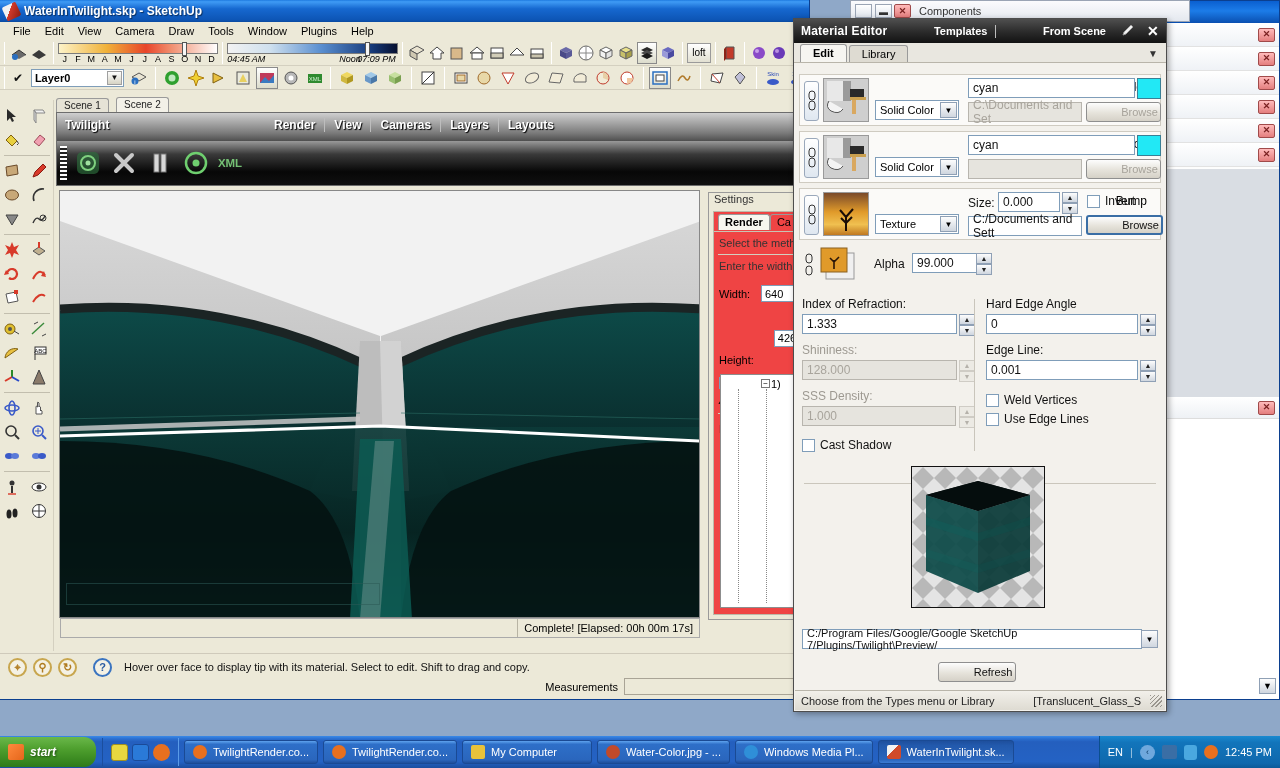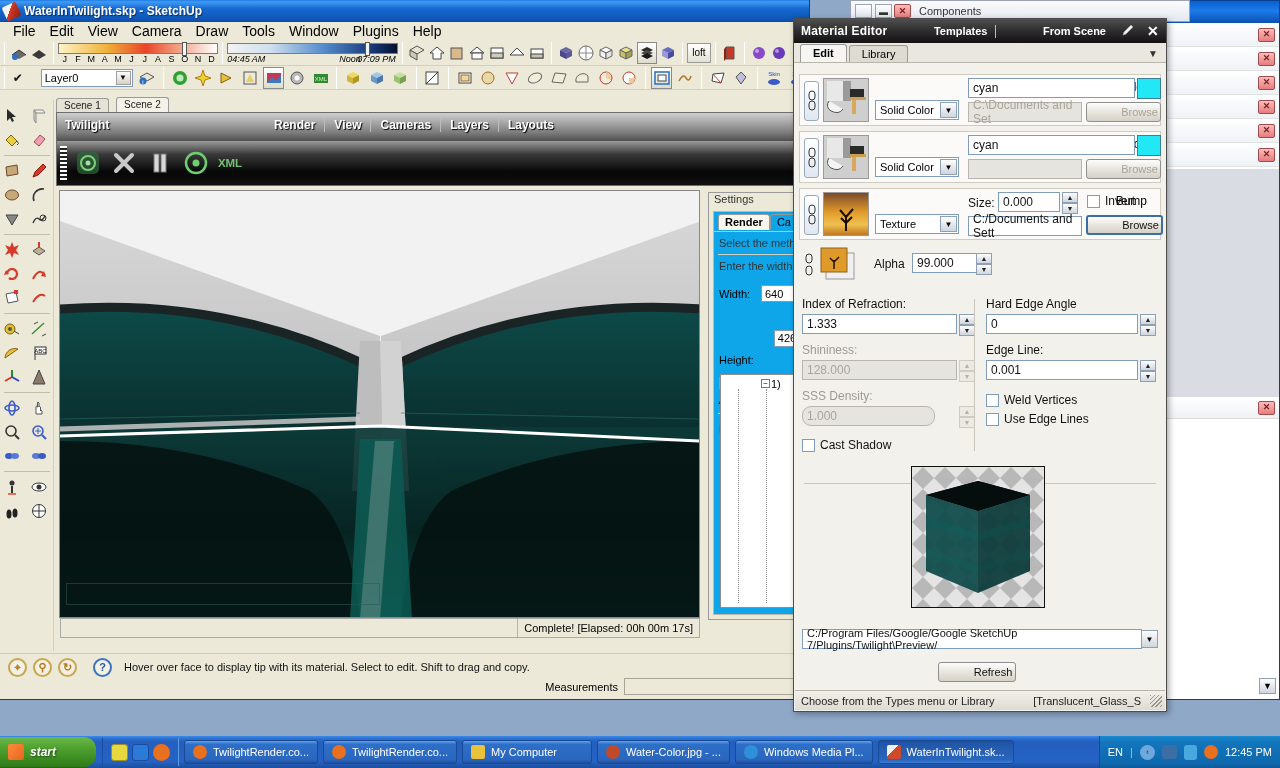--- a/index.html
+++ b/index.html
@@ -57,21 +57,21 @@
     display: flex; align-items: center; padding-left: 4px; color:#fff;
   }
   #su-title .t-icon {
     width: 15px; height: 15px; margin-right: 5px;
     background: linear-gradient(135deg,#f2f2f2 40%,#d23a2a 41%,#8c1d12 100%);
     transform: rotate(-25deg); border-radius: 2px;
   }
   #su-title .t-text { font-weight: bold; font-size: 12px; text-shadow: 1px 1px 1px #00000088; }
 
   #su-menu { height: 18px; background:#ece9d8; display:flex; align-items:center; padding-left:6px; }
-  #su-menu span { padding: 1px 7px; font-size: 14px; color:#000; }
+  #su-menu span { padding: 1px 7px; font-size: 11px; color:#000; }
 
   .toolbar-strip { background:#ece9d8; border-bottom:1px solid #d4d0c0; display:flex; align-items:center; }
   .tb-sep { width:1px; height:22px; background:#b5b0a0; margin:0 4px; border-right:1px solid #fff; }
   .tb-btn { width:22px; height:22px; margin:1px; display:flex; align-items:center; justify-content:center; }
   .tb-btn.framed { border:1px solid #8a8a8a; background:linear-gradient(#fff,#dcdccc); }
   .ico { display:block; width:18px; height:18px; }
 
   .shadow-slider { height: 22px; position: relative; width: 230px; }
   .shadow-slider .bar { position:absolute; left:0; right:0; top:1px; height:11px; border:1px solid #7c7c7c; }
   .shadow-slider .months { position:absolute; left:0; right:0; top:12px; height:10px; display:flex; }
@@ -123,21 +123,21 @@
   #rtab { position:absolute; left:60px; top:618px; width:640px; height:20px;
     background:#ece9d8; border:1px solid #aaa; display:flex; align-items:center; }
   #rstatus { position:absolute; right:0; top:0; height:18px; display:flex; align-items:center;
     padding:0 6px; font-size:11px; border-left:1px solid #b8b4a4; }
 
   
   #settings { position:absolute; left:708px; top:192px; width:96px; height:428px;
     background:#ece9d8; border:1px solid #9a9a9a; }
   #settings .s-title { height:16px; font-size:11px; padding-left:5px; color:#333; }
   #settings .s-inner { position:absolute; left:4px; top:18px; right:0; bottom:4px;
-    background:#0ea5e9; border:1px solid #bdb9a9; border-right:none; }
+    background:#ef4444; border:1px solid #bdb9a9; border-right:none; }
   .st-tab { display:inline-block; height:16px; padding:0 6px; font-size:11px; line-height:15px;
     border:1px solid #9a9a9a; border-bottom:none; border-radius:3px 3px 0 0;}
   .st-tab.sel { background:#f7f6ef; font-weight:bold; }
   .st-row { font-size:11px; color:#333; padding-left:5px; }
   .field { height:17px; border:1px solid #7f9db9; background:#fff; font-size:11px;
     display:flex; align-items:center; padding-left:3px; }
   .chk { width:12px; height:12px; border:1px solid #7f9db9; background:#fff;
     display:inline-flex; align-items:center; justify-content:center; vertical-align:-2px; }
   .chk.on { color:#137a13; font-size:11px; font-weight:bold; }
 
@@ -484,21 +484,21 @@
           <svg class="ico" viewBox="0 0 18 18">
             <circle cx="9" cy="9" r="6" fill="#4a4ac8"></circle>
             <circle cx="7" cy="7" r="2" fill="#a0a0e8"></circle>
           </svg>
         </div>
     </div>
 
     <div class="toolbar-strip" style="height:24px;">
       <div class="tb-sep"></div>
       <div style="margin-left:2px;width:14px;text-align:center;font-size:12px;color:#111;">✔</div>
-      <div class="combo" style="width:94px;margin-left:16px;">
+      <div class="combo" style="width:94px;margin-left:6px;font-weight:bold;">
         <span>Layer0</span>
         <span class="arrow">▼</span>
       </div>
       <div class="tb-btn" style="margin-left:4px;">
         <svg class="ico" viewBox="0 0 18 18">
             <path d="M2 8 L9 4 L16 8 L9 12z" fill="#e8e4d2" stroke="#555"></path>
             <circle cx="5" cy="12" r="3.5" fill="#2a6fc0"></circle>
             <text x="5" y="15" font-size="6" fill="#fff" text-anchor="middle">i</text>
           </svg>
       </div>
@@ -1166,21 +1166,21 @@
       <div class="lbl dis" style="position:static;display:block;margin-top:5px;">Shininess:</div>
       <div style="position:relative;height:24px;margin-top:3px;">
         <div class="txt-box dis" style="left:0;top:0;width:155px;">128.000</div>
         <div class="spin dis" style="left:157px;top:0;">
             <div>▲</div>
             <div>▼</div>
           </div>
       </div>
       <div class="lbl dis" style="position:static;display:block;margin-top:5px;">SSS Density:</div>
       <div style="position:relative;height:24px;margin-top:3px;">
-        <div class="txt-box dis" style="left:0;top:0;width:133px;border-radius:9px;">1.000</div>
+        <div class="txt-box dis" style="left:0;top:0;width:154px;">1.000</div>
         <div class="spin dis" style="left:157px;top:0;">
             <div>▲</div>
             <div>▼</div>
           </div>
       </div>
       <div class="chkrow" style="position:static;display:flex;margin-top:8px;">
         <span class="chkbox"></span>
         <span>Cast Shadow</span>
       </div>
     </div>

